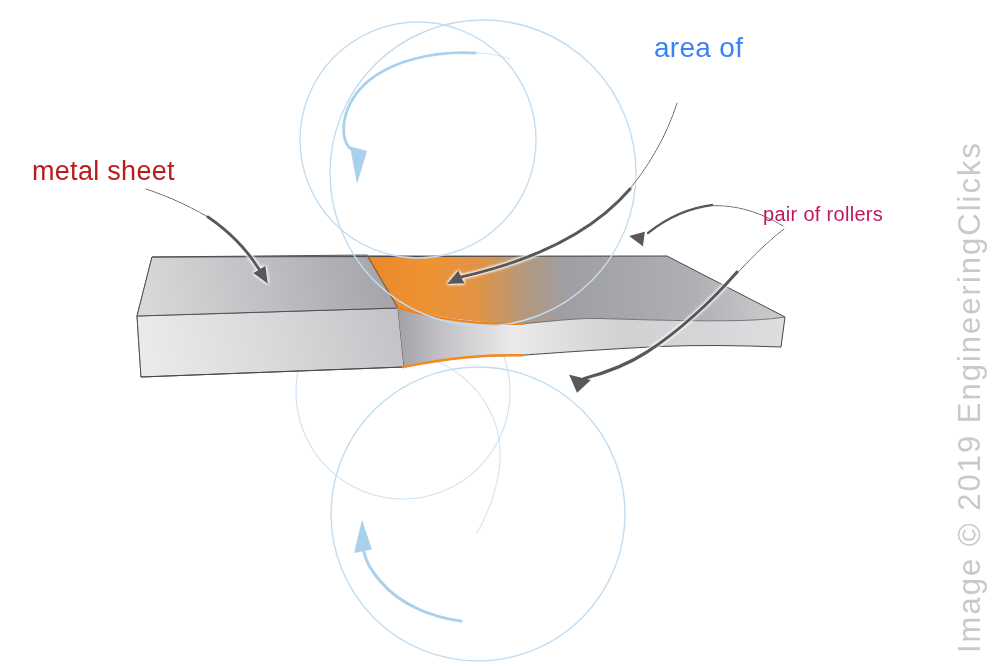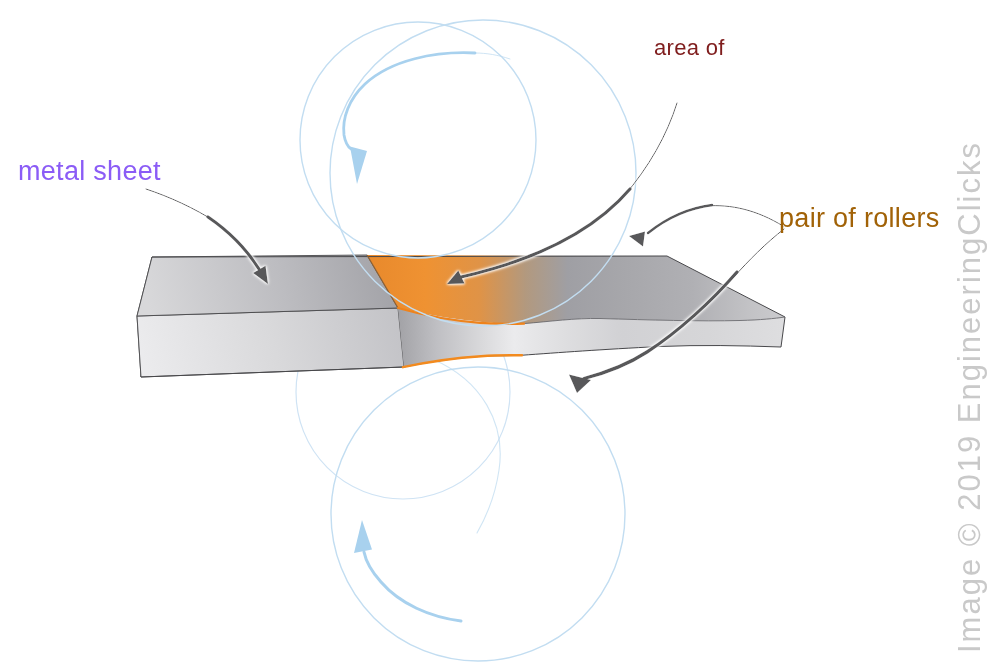--- a/index.html
+++ b/index.html
@@ -2,23 +2,23 @@
 <html><head>
 <meta charset="utf-8">
 <style>
   html,body{margin:0;padding:0;background:#ffffff;}
   #stage{
     position:relative;width:1000px;height:666px;background:#ffffff;overflow:hidden;
     font-family:"Liberation Sans","DejaVu Sans",sans-serif;
   }
   #art{position:absolute;left:0;top:0;}
   .label{position:absolute;font-weight:300;letter-spacing:.3px;white-space:nowrap;}
-  .label-metal{left:18px;top:156px;font-size:27px;color:#8b5cf6;}
-  .label-deform{left:654px;top:31px;font-size:22px;line-height:34px;color:#7f1d1d;}
-  .label-rollers{left:779px;top:203px;font-size:27px;color:#a16207;}
+  .label-metal{left:32px;top:156px;font-size:27px;color:#b91c1c;}
+  .label-deform{left:654px;top:31px;font-size:28px;line-height:34px;color:#3b82f6;}
+  .label-rollers{left:763px;top:203px;font-size:20px;color:#be185d;}
   .watermark{
     position:absolute;left:950px;top:653px;font-size:31px;line-height:40px;
     color:#c9c9c9;font-weight:300;letter-spacing:2px;white-space:nowrap;
     transform:rotate(-90deg);transform-origin:0 0;
   }
 </style>
 </head>
 <body>
 
 <div id="stage">

